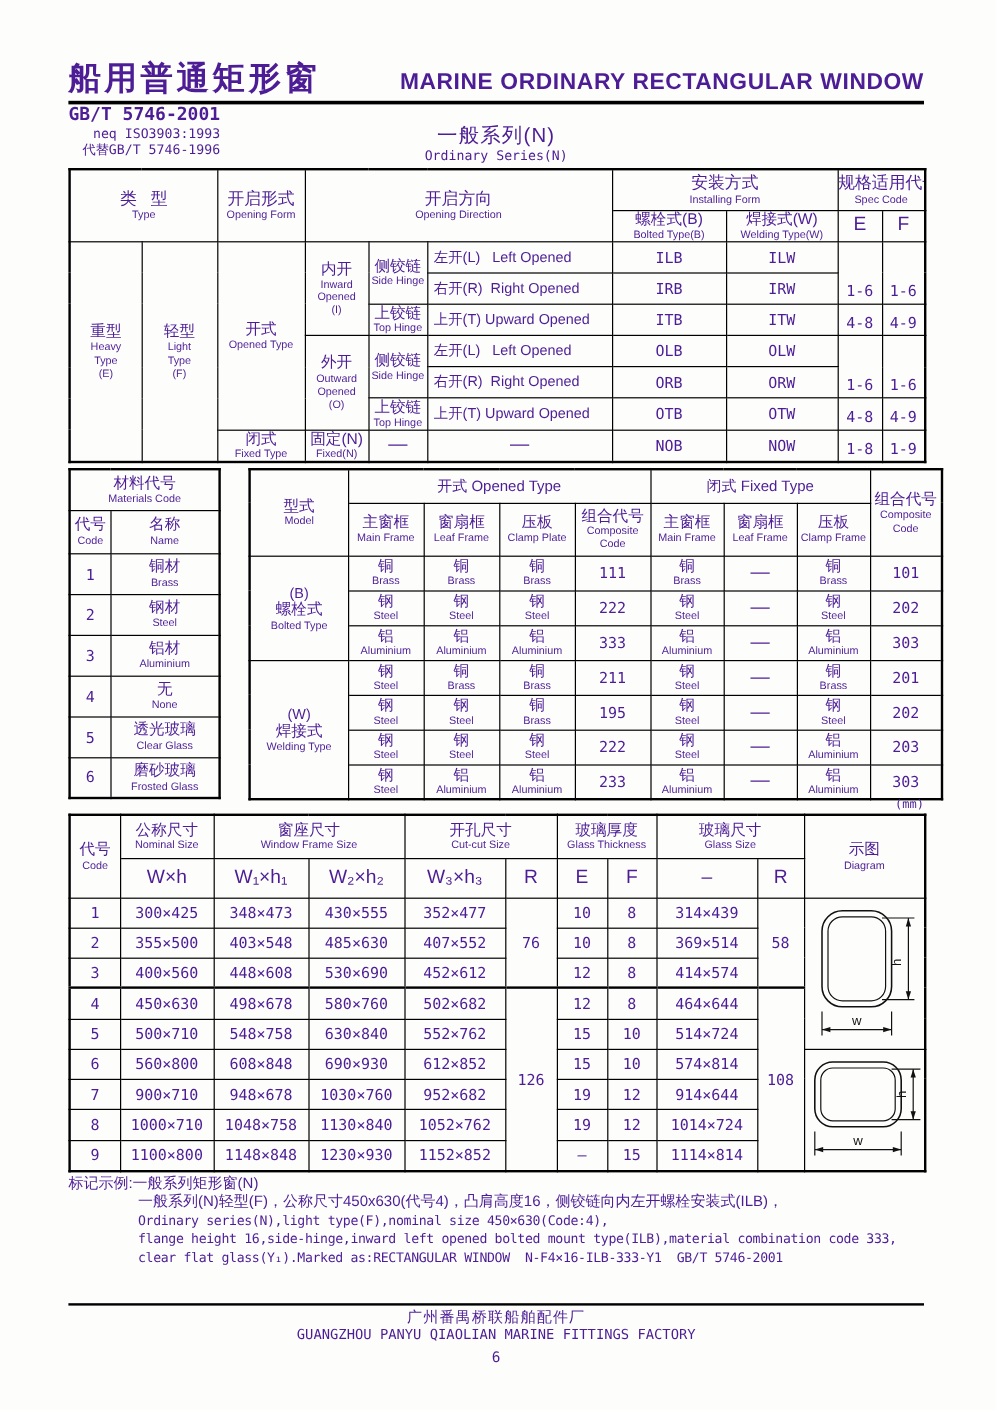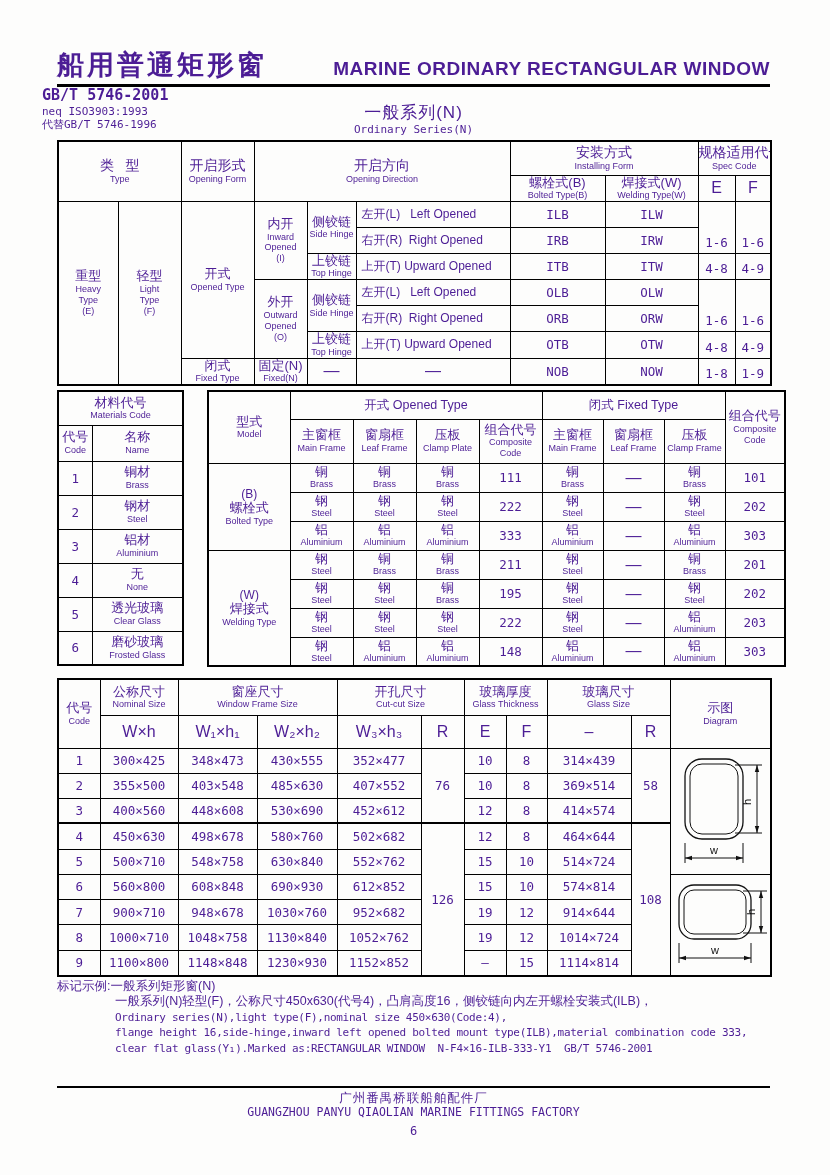--- a/index.html
+++ b/index.html
@@ -3,21 +3,21 @@
 <meta charset="utf-8">
 <style>
   html,body{margin:0;padding:0;background:#e8e8e8;}
   .page{position:relative;width:830px;height:1175px;background:#fdfdfc;color:#4c1d95;
         font-family:"Liberation Sans",sans-serif;overflow:hidden;}
   
   .title-row{position:absolute;left:57px;top:34px;width:713px;height:50px;
              border-bottom:3px solid #000;display:flex;justify-content:space-between;align-items:flex-end;}
   .title-cn{font-size:27px;font-weight:600;letter-spacing:3px;line-height:1;padding-bottom:5px;}
   .title-en{font-size:19px;font-weight:bold;letter-spacing:.5px;line-height:1;padding-bottom:6px;}
-  .stdblock{position:absolute;left:42px;top:88px;line-height:1.05;}
+  .stdblock{position:absolute;left:57px;top:88px;line-height:1.05;text-align:right;}
   .std-no{font-family:"DejaVu Sans Mono",monospace;font-size:15px;font-weight:600;}
   .std-sub{font-family:"DejaVu Sans Mono",monospace;font-size:11px;margin-top:2px;}
   .series{position:absolute;left:57px;width:713px;text-align:center;}
   .series-cn{top:101px;font-size:17px;letter-spacing:1px;}
   .series-en{top:123px;font-family:"DejaVu Sans Mono",monospace;font-size:11px;}
   
   table{border-collapse:collapse;table-layout:fixed;border:2px solid #000;}
   td{border:1px solid #000;text-align:center;vertical-align:middle;padding:0;overflow:hidden;}
   .zh{font-size:13px;line-height:1.12;white-space:pre;}
   .en{font-size:9px;line-height:1.2;white-space:pre;}
@@ -505,36 +505,37 @@
               <div class="en">Steel</div>
             </td>
         <td>
               <div class="zh">铝</div>
               <div class="en">Aluminium</div>
             </td>
         <td>
               <div class="zh">铝</div>
               <div class="en">Aluminium</div>
             </td>
-        <td class="num">148</td>
+        <td class="num">233</td>
         <td>
               <div class="zh">铝</div>
               <div class="en">Aluminium</div>
             </td>
         <td>—</td>
         <td>
               <div class="zh">铝</div>
               <div class="en">Aluminium</div>
             </td>
         <td class="num">303</td>
       </tr>
     </tbody>
       </table>
   </div>
 
+  <div class="mmnote">(mm)</div>
 
   <table class="t3">
     <colgroup>
         <col style="width:42px">
         <col style="width:78px">
         <col style="width:79px">
         <col style="width:80px">
         <col style="width:84px">
         <col style="width:43px">
         <col style="width:42px">

